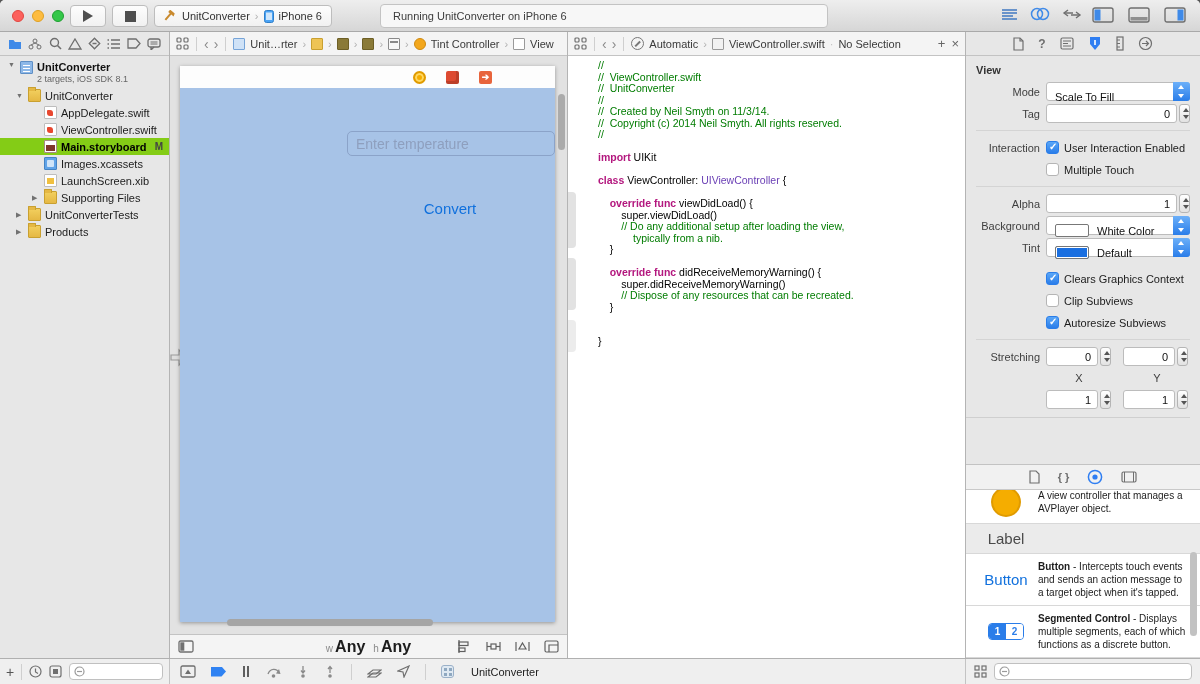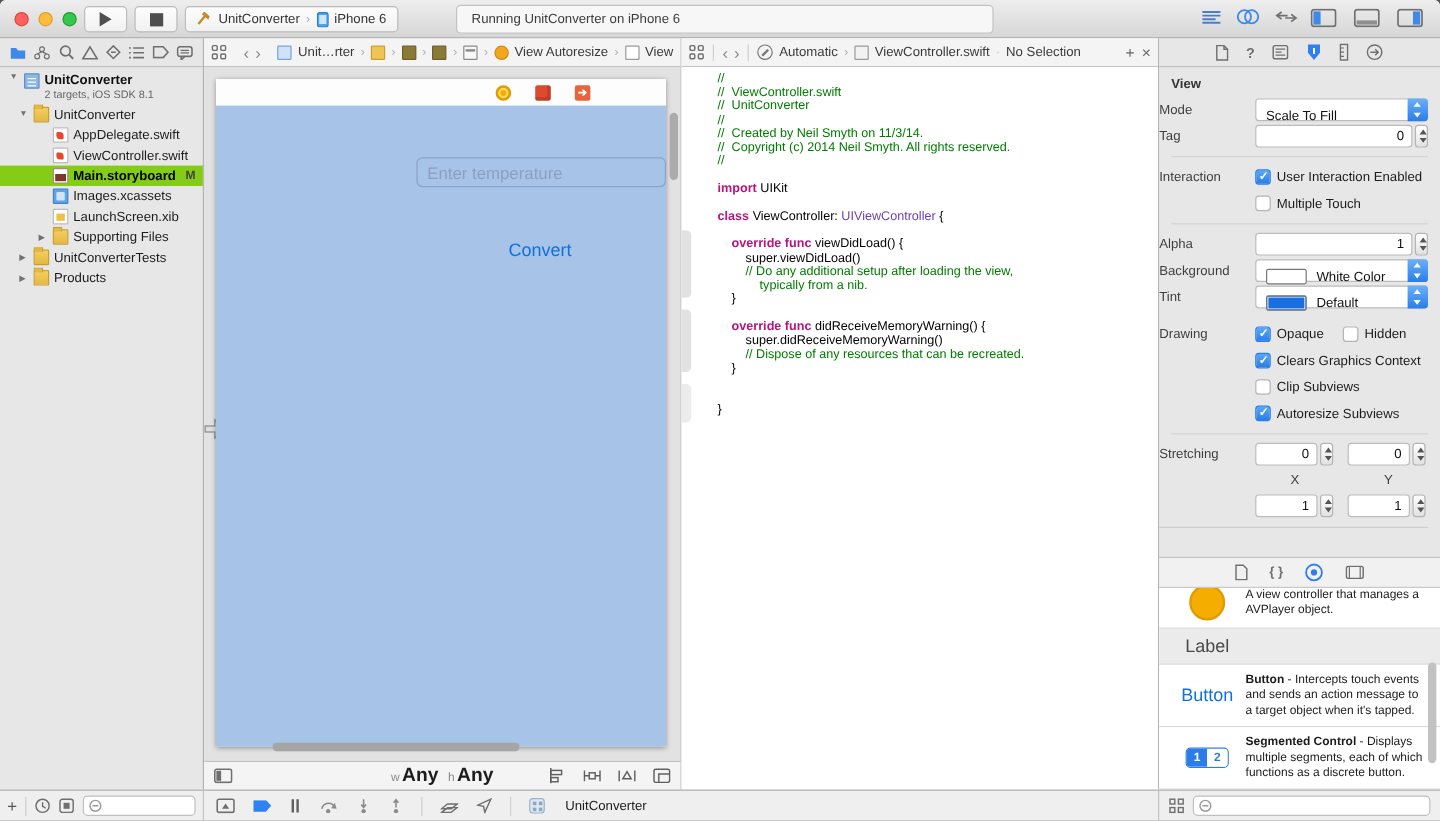--- a/index.html
+++ b/index.html
@@ -105,21 +105,21 @@
   .tk-p{color:#000;}
   .tk-c{color:#007c00;}
   .tk-k{color:#b3177e;font-weight:bold;}
   .tk-y{color:#6a3fb5;}
 
   
   .insp-tabs{height:24px;border-bottom:1px solid #c3c3c3;display:flex;align-items:center;justify-content:center;gap:14px;}
   .insp-scroll{padding:4px 10px 0 0;}
   .isection{font-weight:bold;color:#333;margin:4px 0 6px 10px;}
   .irow{display:flex;align-items:center;margin:3px 0;min-height:19px;}
-  .ilabel{width:74px;margin-right:6px;flex:none;color:#3f3f3f;}
+  .ilabel{width:74px;text-align:right;margin-right:6px;flex:none;color:#3f3f3f;}
   .isep{border-top:1px solid #d4d4d4;margin:7px 0 7px 10px;}
   .dropdown{flex:1;height:19px;background:#fff;border:1px solid #bcbcbc;border-radius:3px;position:relative;display:flex;align-items:center;padding:10px 20px 0 8px;color:#111;}
   .dd-step{position:absolute;right:-1px;top:-1px;bottom:-1px;width:17px;background:linear-gradient(#6cb0f9,#2a7de9);border-radius:0 3px 3px 0;}
   .dd-step::before,.dd-step::after{content:'';position:absolute;left:5px;border-left:3.5px solid transparent;border-right:3.5px solid transparent;}
   .dd-step::before{top:3px;border-bottom:4px solid #fff;}
   .dd-step::after{bottom:3px;border-top:4px solid #fff;}
   .nfield{flex:1;height:19px;background:#fff;border:1px solid #bcbcbc;border-radius:3px;display:flex;align-items:center;justify-content:flex-end;padding:0 6px;color:#111;}
   .nfield.sm{flex:none;width:52px;}
   .gstep{width:11px;height:19px;margin-left:2px;border:1px solid #b5b5b5;border-radius:3px;background:linear-gradient(#fff,#e2e2e2);position:relative;flex:none;}
   .gstep::before,.gstep::after{content:'';position:absolute;left:2.5px;border-left:3px solid transparent;border-right:3px solid transparent;}
@@ -391,21 +391,21 @@
       <span class="crumb-sep">›</span>
       <span class="mic yfolder"></span>
       <span class="crumb-sep">›</span>
       <span class="mic dfolder"></span>
       <span class="crumb-sep">›</span>
       <span class="mic dfolder"></span>
       <span class="crumb-sep">›</span>
       <span class="mic sbgrid"></span>
       <span class="crumb-sep">›</span>
       <span class="mic vcdot"></span>
-      <span>View Autoresize</span>
+      <span>Tint Controller</span>
       <span class="crumb-sep">›</span>
       <span class="mic viewsq"></span>
       <span>View</span>
     </div>
     <div class="canvas">
       <span class="entry-arrow">
           <svg width="19" height="19" viewBox="0 0 19 19">
             <path d="M1 7 L9 7 L9 2 L17 9.5 L9 17 L9 12 L1 12 Z" fill="#dedede" stroke="#9a9a9a" stroke-width="1.2"></path>
           </svg>
         </span>
@@ -606,27 +606,20 @@
       <div class="irow">
         <span class="ilabel">Tint</span>
         <span class="dropdown">
             <span class="swatch tint"></span>
             <span>Default</span>
             <span class="dd-step"></span>
           </span>
       </div>
       <div style="height:6px;"></div>
       <div class="irow">
-        <span class="ilabel">Drawing</span>
-        <span class="cb on"></span>
-        <span class="cbl">Opaque</span>
-        <span class="cb cb2"></span>
-        <span class="cbl">Hidden</span>
-      </div>
-      <div class="irow">
           <span class="ilabel"></span>
           <span class="cb on"></span>
           <span class="cbl">Clears Graphics Context</span>
         </div>
       <div class="irow">
           <span class="ilabel"></span>
           <span class="cb"></span>
           <span class="cbl">Clip Subviews</span>
         </div>
       <div class="irow">

